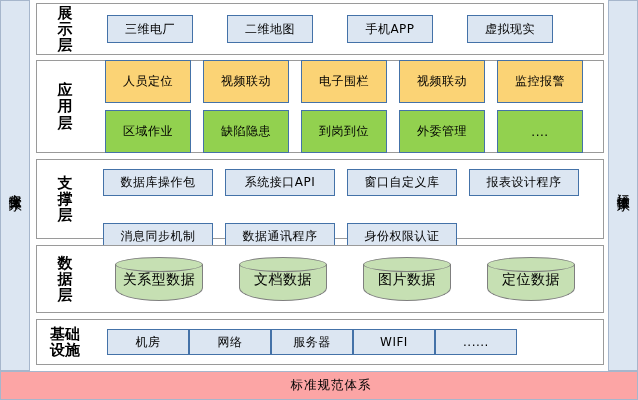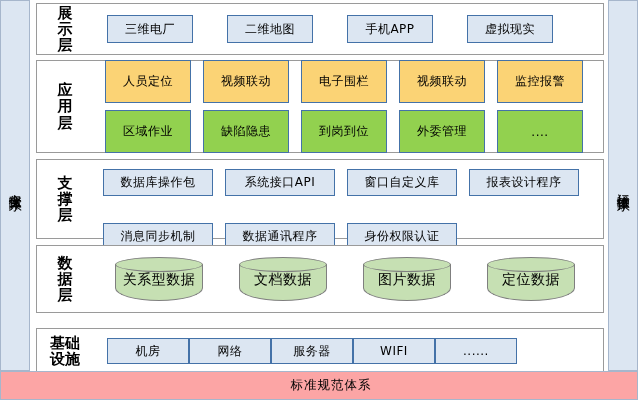--- a/index.html
+++ b/index.html
@@ -176,21 +176,21 @@
     display: flex;
     align-items: center;
     justify-content: center;
     font-size: 14px;
     color: #000000;
     letter-spacing: 0.5px;
     white-space: nowrap;
   }
 
   
-  #layer-infra { top: 328px; height: 46px; }
+  #layer-infra { top: 319px; height: 46px; }
   #layer-infra .node { width: 82px; height: 26px; }
   #layer-infra .row { padding-left: 14px; }
 </style>
 </head>
 <body>
 
 <div id="root">
 
   <div class="side-bar left">
     <div class="side-bar-text">安全保障体系</div>

